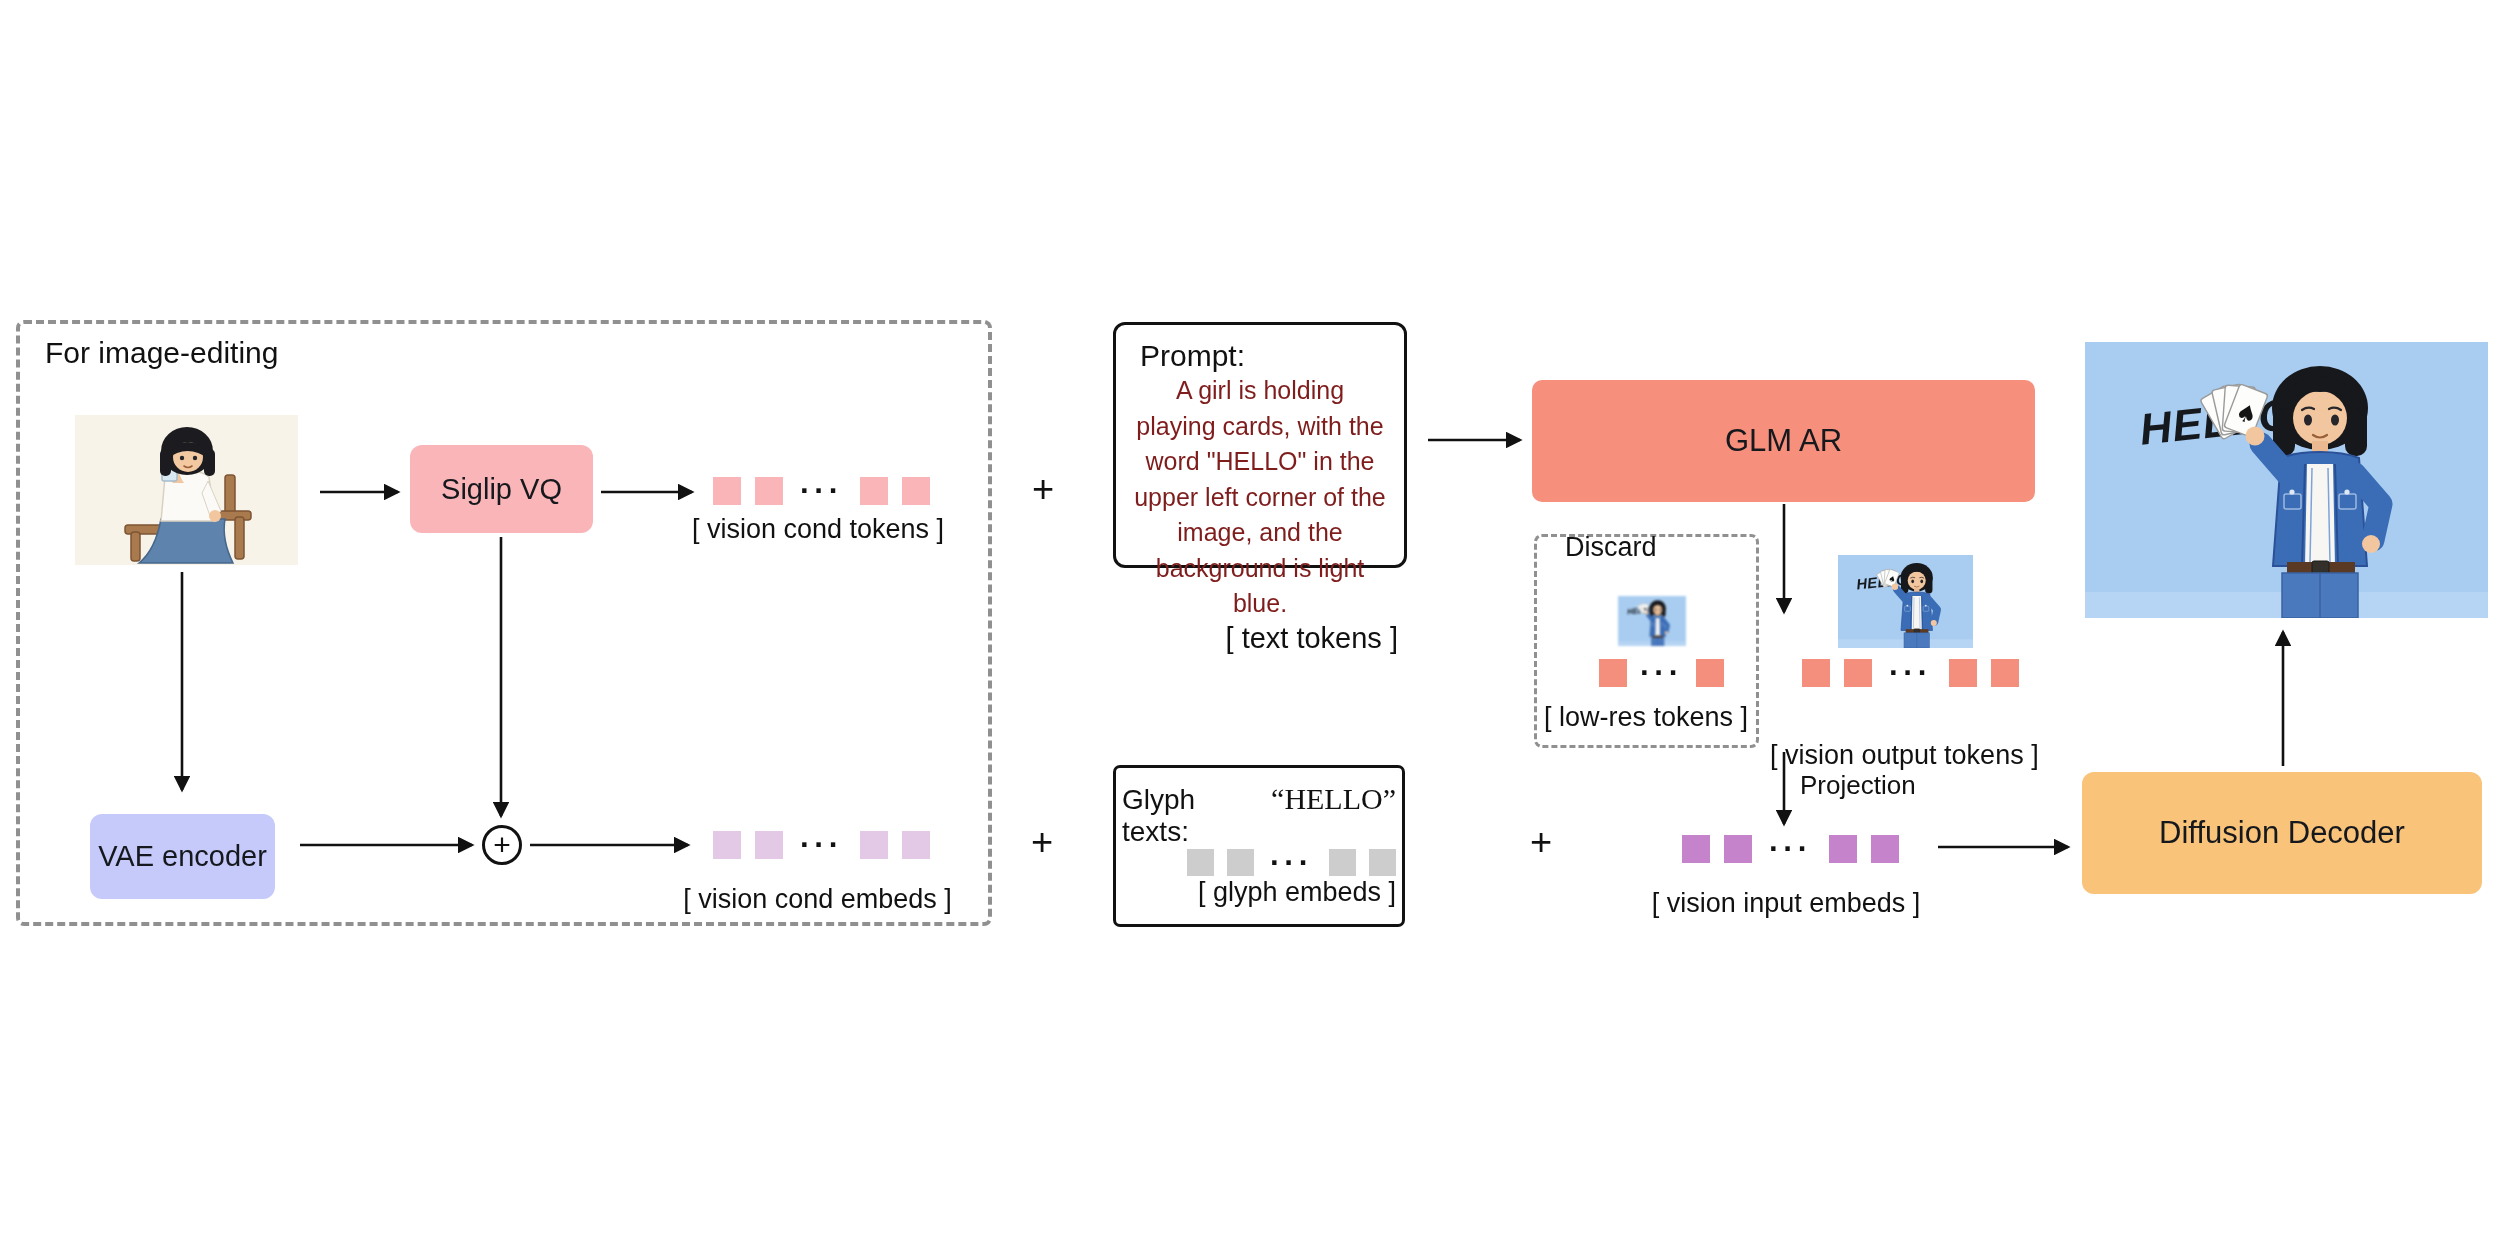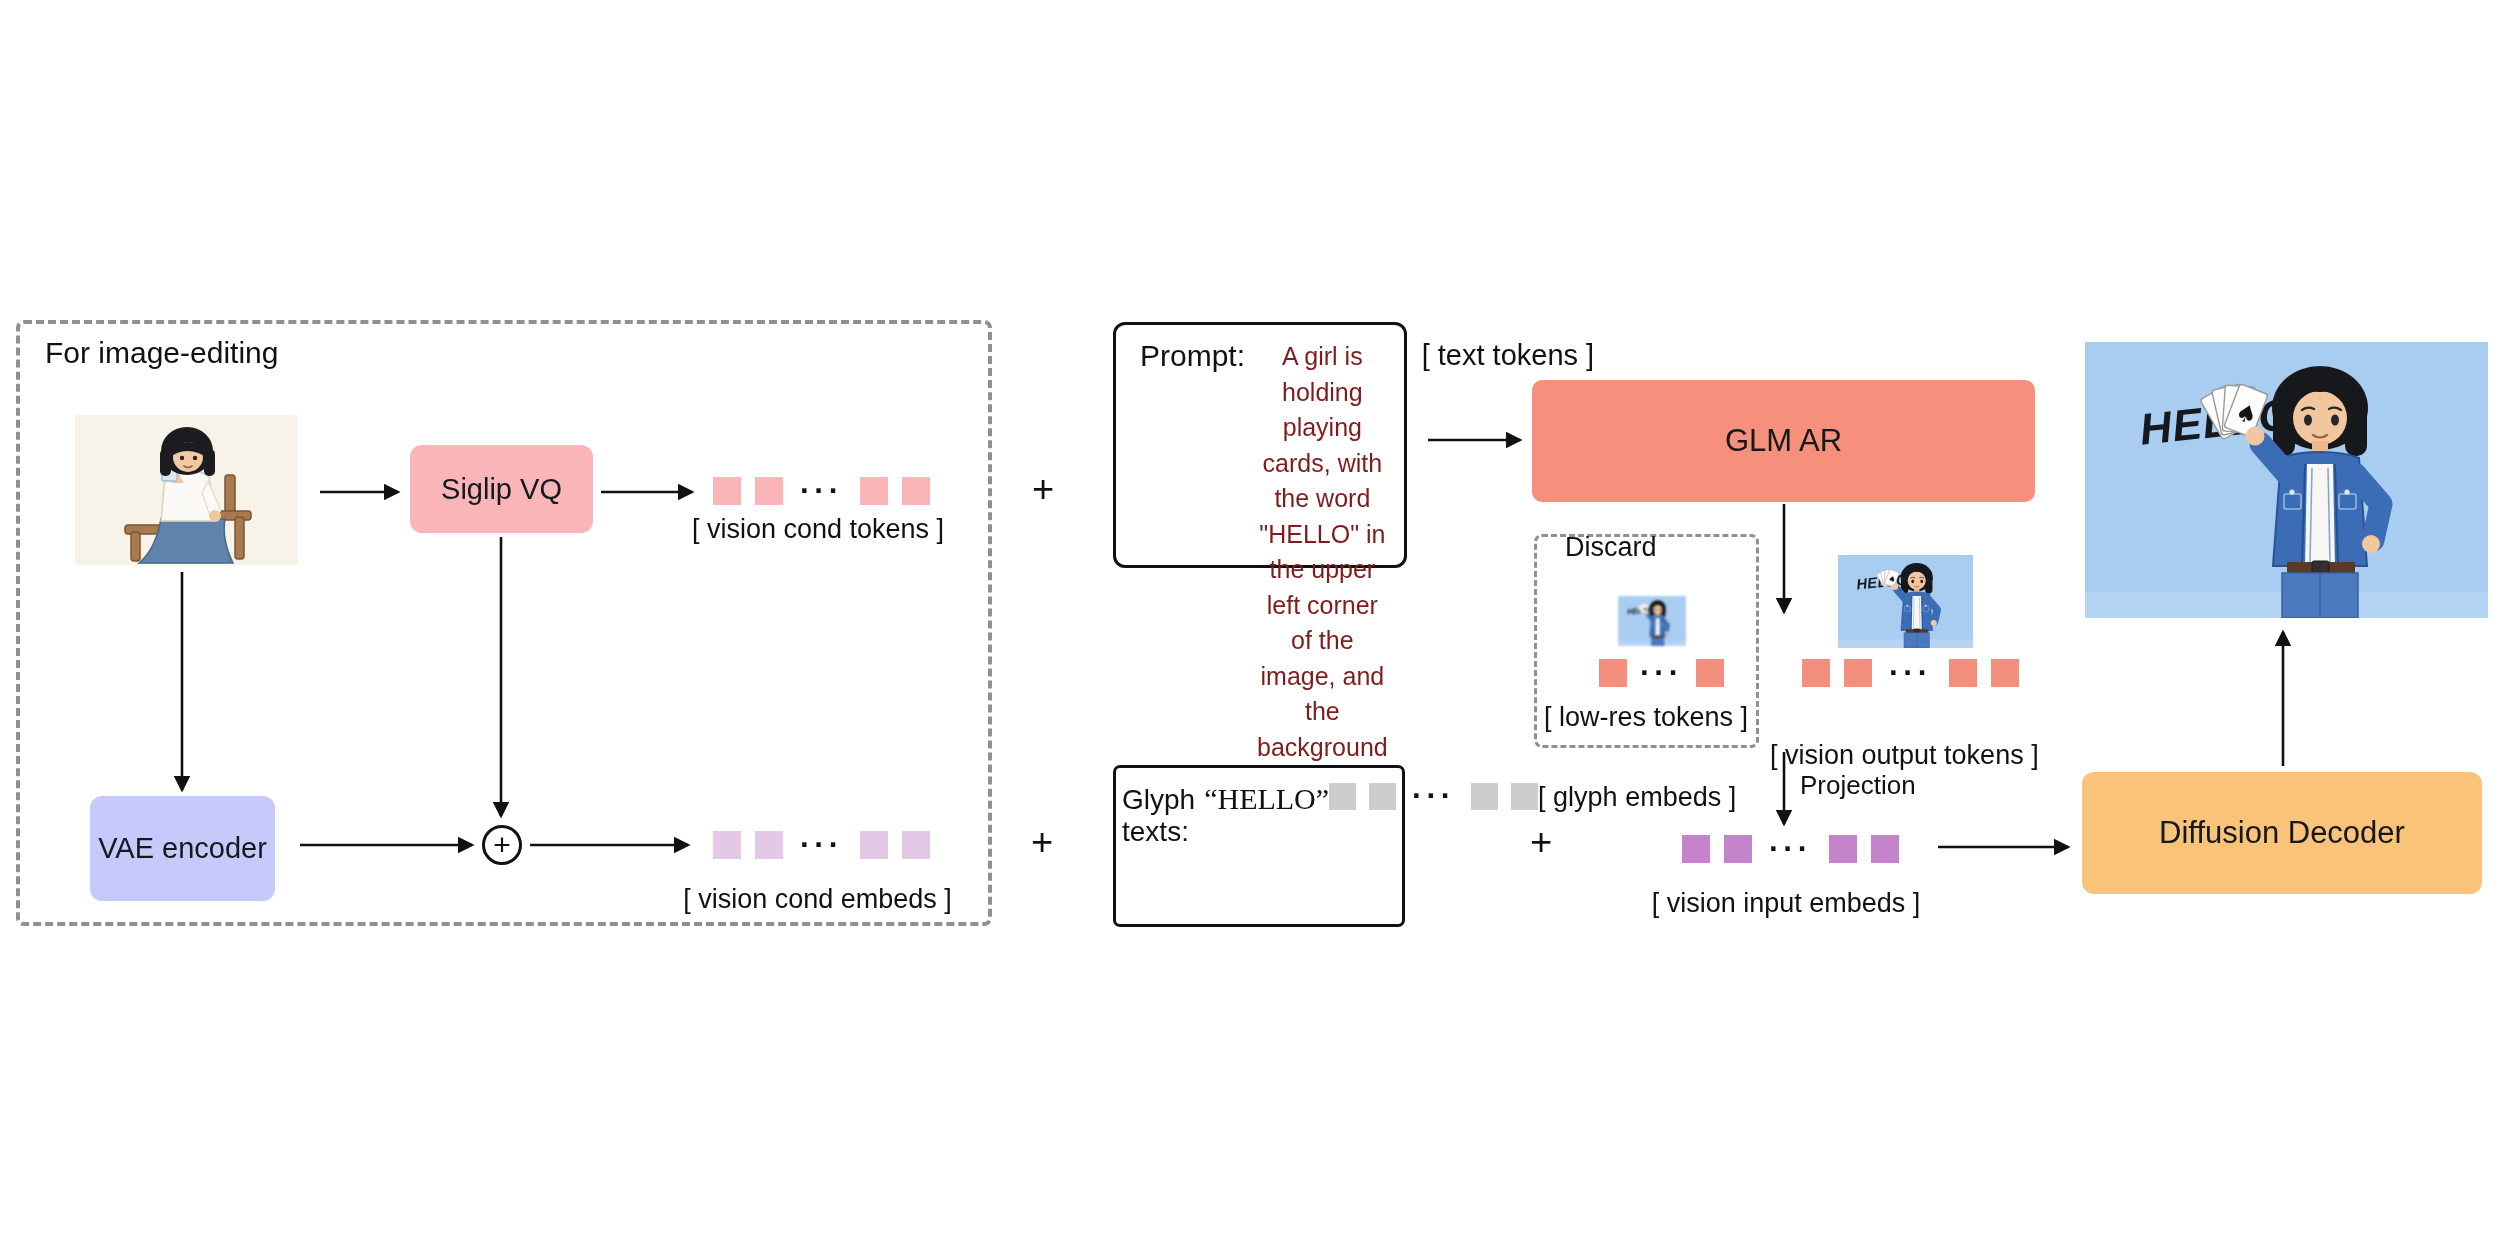--- a/index.html
+++ b/index.html
@@ -2,21 +2,21 @@
 <html><head>
 <meta charset="utf-8">
 <style>
   html,body{margin:0;padding:0;background:#ffffff;}
   .canvas{position:relative;width:2500px;height:1250px;background:#ffffff;
           font-family:"Liberation Sans",sans-serif;color:#111;overflow:hidden;}
   .abs{position:absolute;}
   .box{display:flex;align-items:center;justify-content:center;border-radius:12px;
        font-size:29px;color:#15181d;}
   .outline-box{border:3.5px solid #111;border-radius:12px;background:#fff;
-       display:flex;align-items:flex-start;box-sizing:border-box;}
+       display:flex;flex-direction:column;align-items:flex-end;box-sizing:border-box;}
   .dashed{border:4px dashed #909090;border-radius:8px;box-sizing:border-box;background:transparent;}
   .lbl{font-size:27px;text-align:center;white-space:nowrap;color:#111;}
   .tokrow{display:flex;align-items:center;gap:14px;}
   .tok{width:28px;height:28px;flex:0 0 auto;}
   .tok-sm{width:27px;height:27px;}
   .dots{font-size:31px;font-weight:bold;letter-spacing:4px;line-height:28px;padding:0 3px;color:#111;}
   .plus{font-size:38px;font-weight:400;color:#111;line-height:1;}
   .sum-circle{width:40px;height:40px;border:3px solid #111;border-radius:50%;background:#fff;
        display:flex;align-items:center;justify-content:center;font-size:30px;box-sizing:border-box;}
   .group-tag{font-size:30px;color:#111;}
@@ -139,21 +139,21 @@
 
   <div class="abs tokrow" style="left:713px;top:477px;">
     <div class="tok pink"></div>
     <div class="tok pink"></div>
     <span class="dots">···</span>
     <div class="tok pink"></div>
     <div class="tok pink"></div>
   </div>
   <div class="abs lbl" style="left:688px;top:514px;width:260px;">[ vision cond tokens ]</div>
 
-  <div class="abs box" style="left:90px;top:796px;width:185px;height:105px;background:#c5cafa;">VAE encoder</div>
+  <div class="abs box" style="left:90px;top:814px;width:185px;height:85px;background:#c5cafa;">VAE encoder</div>
 
   <div class="abs sum-circle" style="left:482px;top:825px;">
       <span>+</span>
     </div>
 
   <div class="abs tokrow" style="left:713px;top:831px;">
     <div class="tok lpurple"></div>
     <div class="tok lpurple"></div>
     <span class="dots">···</span>
     <div class="tok lpurple"></div>

